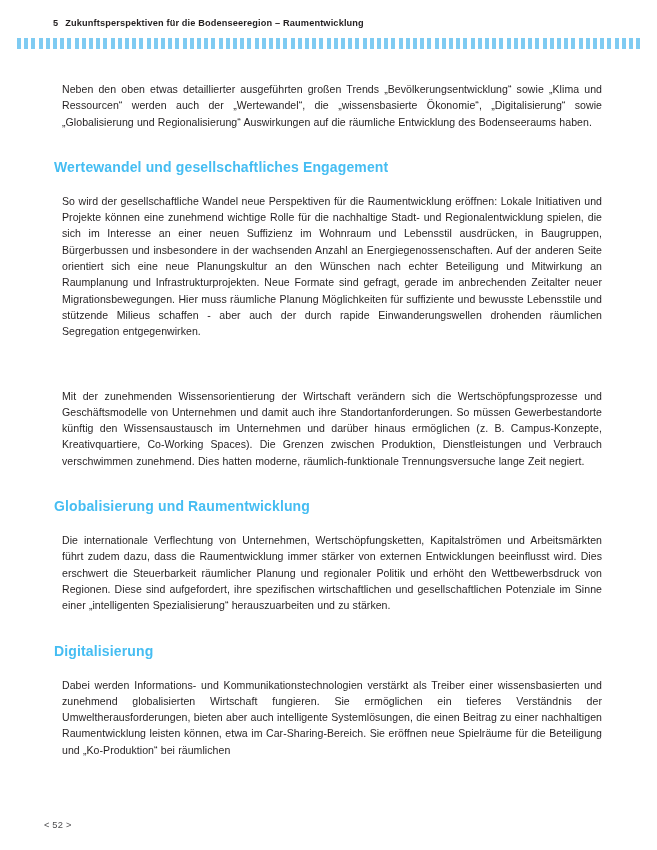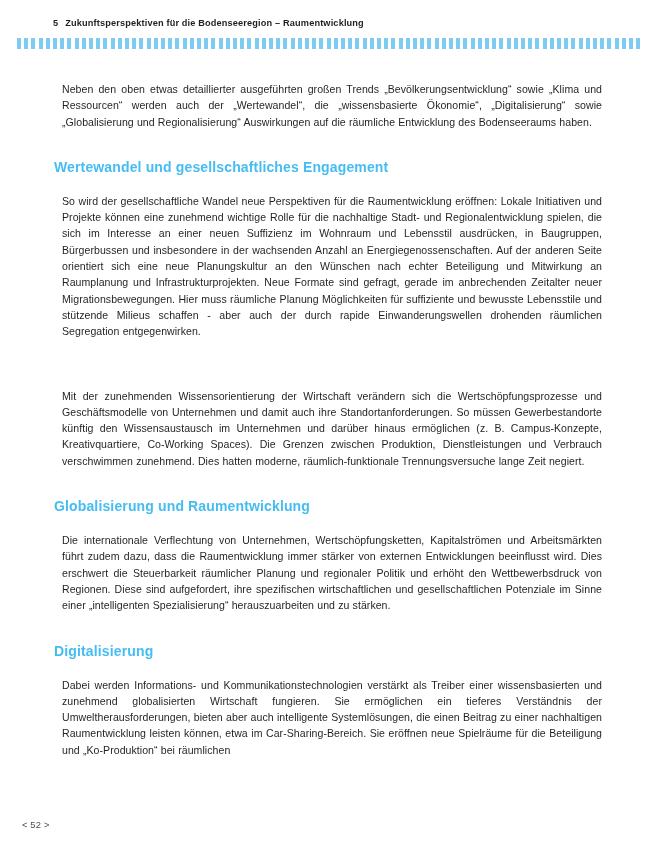--- a/index.html
+++ b/index.html
@@ -76,21 +76,21 @@
     letter-spacing: 0.01em;
   }
 
   
   .gap-before-h2 { height: 22px; }
   .gap-after-h2  { height: 10px; }
 
   
   .folio {
     position: absolute;
-    left: 22px;
+    left: 44px;
     bottom: 20px;
     font-size: 9.3px;
     color: #4d4d4f;
     letter-spacing: 0.04em;
     white-space: nowrap;
   }
   .folio .arrow { color: #4d4d4f; }
   .folio .num { margin: 0 2.5px; }
 </style>
 </head>

